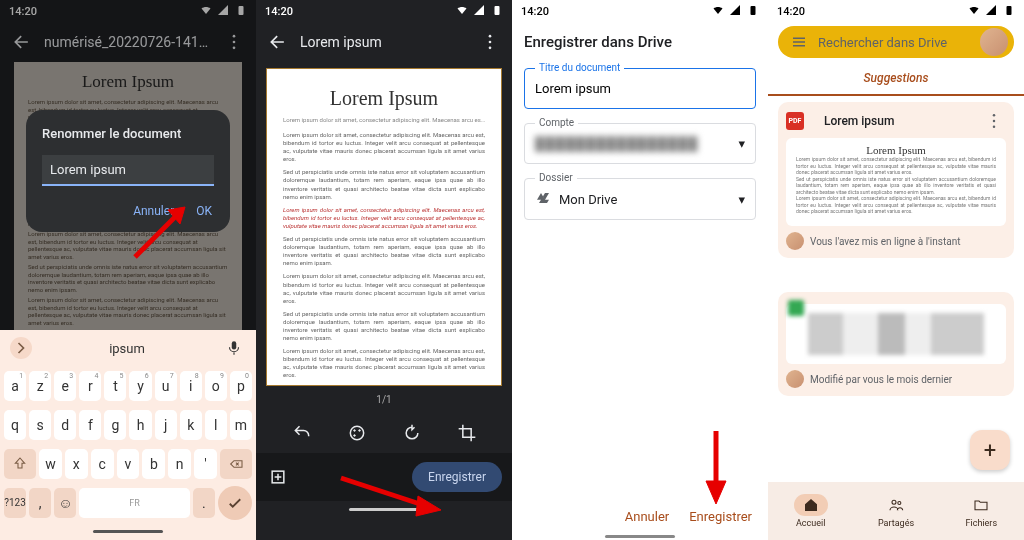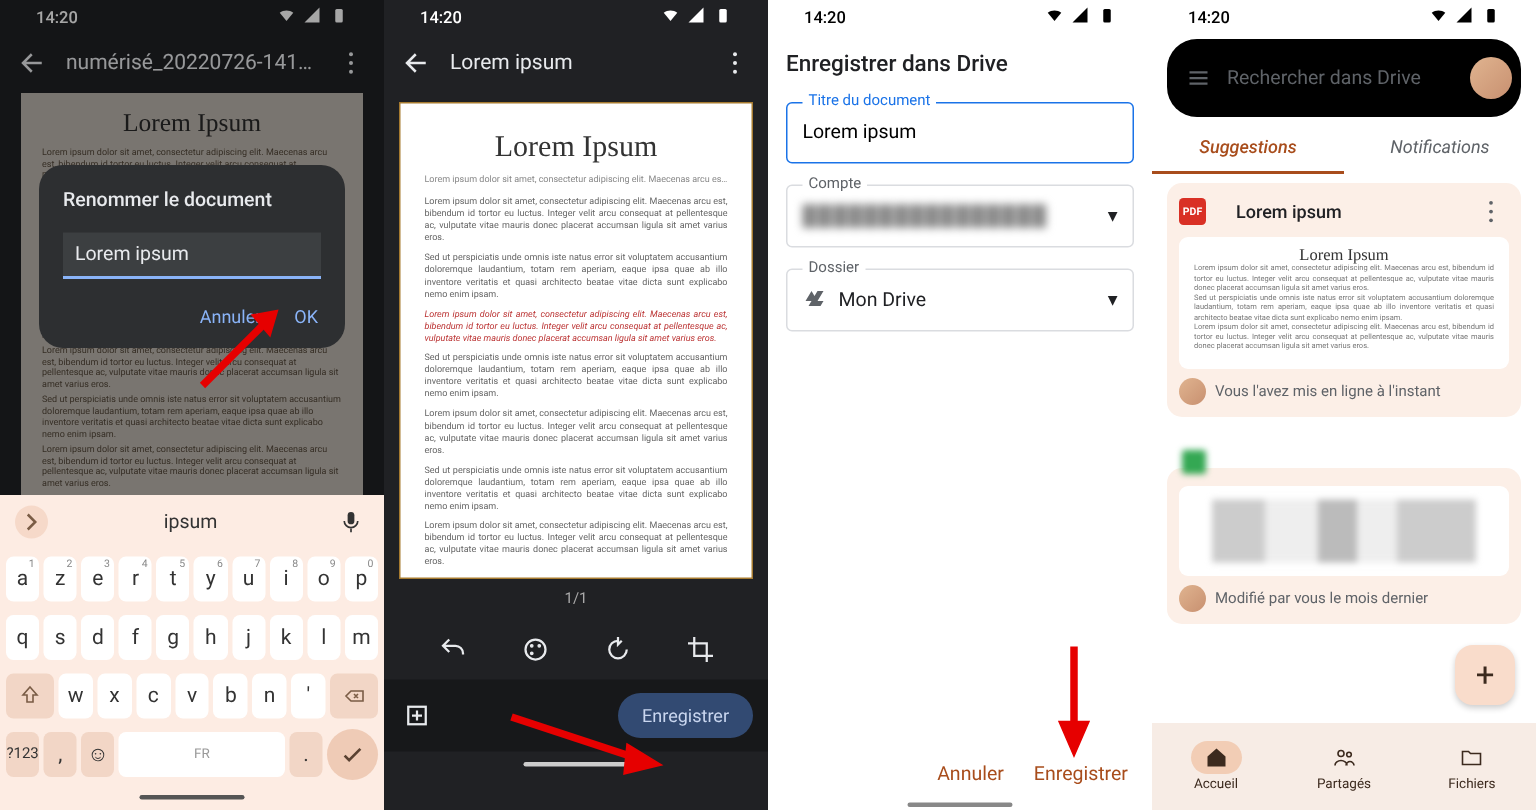--- a/index.html
+++ b/index.html
@@ -2,21 +2,21 @@
 <html><head>
 <meta charset="utf-8">
 <style>
   * { box-sizing: border-box; margin: 0; padding: 0; font-family: Roboto, -apple-system, BlinkMacSystemFont, "Segoe UI", sans-serif; }
   html, body { width: 1024px; height: 540px; overflow: hidden; background:#ddd; }
   .row { display:flex; width:1024px; height:540px; }
   .phone { width:256px; height:540px; position:relative; overflow:hidden; background:#fff; display:flex; flex-direction:column; }
   .phone.dark { background:#202124; color:#e8eaed; }
 
   
-  .status { height:22px; display:flex; align-items:center; padding:0 24px; font-size:11px; font-weight:500; }
+  .status { height:22px; display:flex; align-items:center; padding:0 9px; font-size:11px; font-weight:500; }
   .dark .status { color:#fff; }
   .light .status { color:#000; }
   .status .sp { flex:1; }
   .status .icons svg { width:12px; height:12px; margin-left:3px; }
 
   
   .topbar { height:40px; display:flex; align-items:center; padding:0 10px; font-size:14px; gap:10px; }
   .topbar .title { flex:1; overflow:hidden; text-overflow:ellipsis; white-space:nowrap; }
   .iconbtn { width:24px; height:24px; display:flex; align-items:center; justify-content:center; cursor:pointer; }
   .iconbtn svg { width:20px; height:20px; }
@@ -80,21 +80,21 @@
   .field .chev { margin-left:auto; }
   .blurval { filter:blur(3px); color:#888; letter-spacing:1px; }
   .p3-btns { position:absolute; bottom:16px; right:16px; display:flex; gap:20px; font-size:13px; }
   .p3-btns .tbtn { color:#a84d1c; cursor:pointer; }
   .arrow3 { position:absolute; right:32px; bottom:34px; width:40px; height:80px; pointer-events:none; }
   .p3-nav { position:absolute; bottom:2px; left:0; right:0; display:flex; justify-content:center; }
   .p3-nav .pill { width:70px; height:3px; background:#888; border-radius:2px; }
 
   
   .p4 { background:#fff; color:#202124; }
-  .searchbar { margin:4px 10px; height:52px; background:#000000; border-radius:20px; display:flex; align-items:center; padding:0 6px 0 12px; gap:10px; }
+  .searchbar { margin:4px 10px; height:32px; background:#eab308; border-radius:20px; display:flex; align-items:center; padding:0 6px 0 12px; gap:10px; }
   .searchbar .ph { flex:1; font-size:13px; color:#5f6368; }
   .avatar { width:28px; height:28px; border-radius:50%; background:linear-gradient(135deg,#e0b490,#c89070); }
   .tabs { display:flex; height:34px; }
   .tab { flex:1; display:flex; align-items:center; justify-content:center; font-size:12px; color:#5f6368; border-bottom:2px solid transparent; cursor:pointer;font-style:italic; }
   .tab.active { color:#a84d1c; border-bottom-color:#a84d1c; font-weight:500; }
   .filecard { margin:6px 10px; background:#fcefe7; border-radius:10px; padding:8px; }
   .filecard .hd { display:flex; align-items:center; gap:20px; height:22px; }
   .pdfbadge { width:18px; height:18px; background:#d93025; color:#fff; font-size:7px; font-weight:700; display:flex; align-items:center; justify-content:center; border-radius:3px; }
   .filecard .name { flex:1; font-size:12px; font-weight:500; }
   .thumb { margin-top:6px; height:88px; background:#fff; border-radius:6px; padding:6px 10px; overflow:hidden; font-size:5px; color:#777;}
@@ -459,21 +459,20 @@
   <div class="searchbar">
     <svg width="18" height="18" viewBox="0 0 24 24">
           <path d="M4 7h16M4 12h16M4 17h16" stroke="#5f6368" stroke-width="2"></path>
         </svg>
     <span class="ph">Rechercher dans Drive</span>
     <span class="avatar"></span>
   </div>
 
   <div class="tabs">
     <div class="tab active">Suggestions</div>
-    <div class="tab">Notifications</div>
   </div>
 
   <div class="filecard">
     <div class="hd">
       <span class="pdfbadge">PDF</span>
       <span class="name">Lorem ipsum</span>
       <span class="iconbtn">
             <svg viewBox="0 0 24 24">
               <circle cx="12" cy="5" r="1.5" fill="#5f6368"></circle>
               <circle cx="12" cy="12" r="1.5" fill="#5f6368"></circle>

